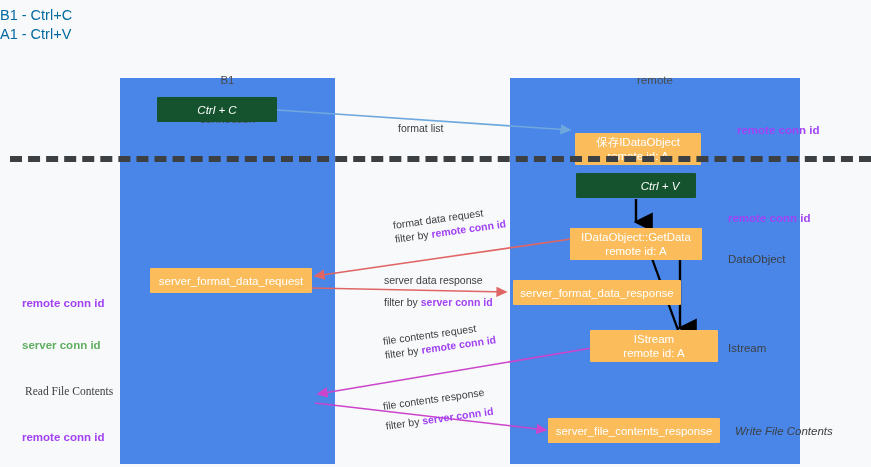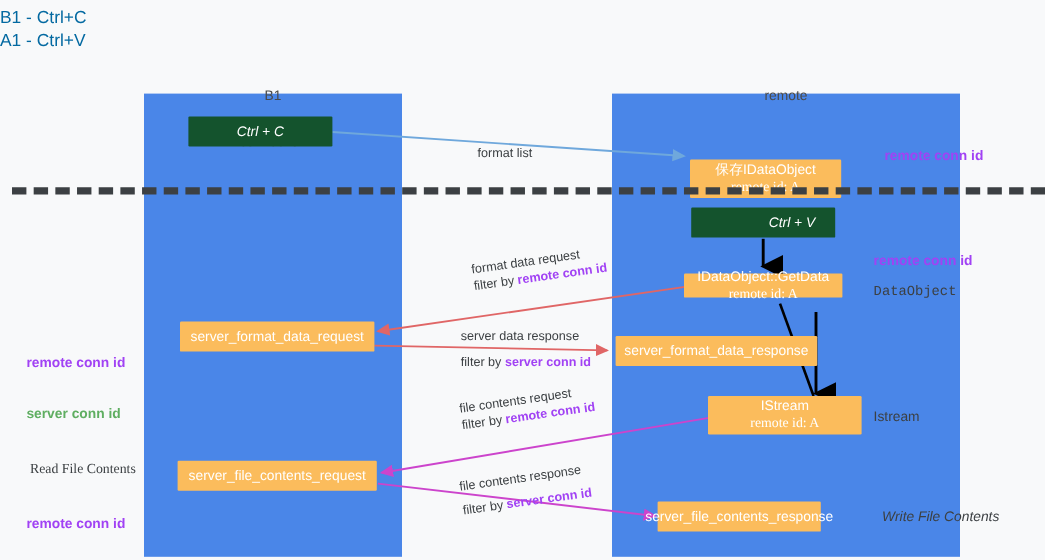--- a/index.html
+++ b/index.html
@@ -70,21 +70,21 @@
     text-align: center;
     color: #ffffff;
     font-size: 11.5px;
     line-height: 14px;
     border-radius: 1px;
   }
   .node.green { background: #14532d; font-style: italic; }
   .node.orange { background: #fbb košice; }
   .node.orange { background: #fbbc5c; }
 
-  .node .l2 { font-size: 11.5px; font-family: Liberation Serif, serif; }
+  .node .l2 { font-size: 11.5px; }
 
   
   .side {
     font-size: 11.5px;
     line-height: 14px;
     white-space: pre;
   }
   .side.plain { color: #3c4043; }
   .purple { color: #a142f4; font-weight: bold; }
   .green-t { color: #5fae61; font-weight: bold; }
@@ -164,43 +164,40 @@
 
   <div class="abs node orange" style="left:575px; top:101px; width:126px; height:32px;margin-top:32px;">
     <span>保存IDataObject</span>
     <span class="l2">remote id: A</span>
   </div>
 
   <div class="abs node green" style="left:576px; top:173px; width:120px; height:25px;padding-left:48px;">
     <span>Ctrl + V</span>
   </div>
 
-  <div class="abs node orange" style="left:570px; top:228px; width:132px; height:20px;">
+  <div class="abs node orange" style="left:570px; top:228px; width:132px; height:32px;">
     <span>IDataObject::GetData</span>
     <span class="l2">remote id: A</span>
   </div>
 
   <div class="abs node orange" style="left:513px; top:280px; width:168px; height:25px;">
     <span>server_format_data_response</span>
   </div>
 
   <div class="abs node orange" style="left:150px; top:268px; width:162px; height:25px;">
     <span>server_format_data_request</span>
   </div>
 
   <div class="abs node orange" style="left:590px; top:330px; width:128px; height:32px;">
     <span>IStream</span>
     <span class="l2">remote id: A</span>
   </div>
 
-  <div class="abs node orange" style="left:148px; top:384px; width:166px; height:25px;">
-    <span>server_file_contents_request</span>
-  </div>
-
-  <div class="abs node orange" style="left:548px; top:418px; width:136px; height:25px;">
+
+  <div class="abs node orange" style="left:548px; top:418px; width:172px; height:25px;">
     <span>server_file_contents_response</span>
   </div>
 
   <div class="abs edge-label" style="left:398px; top:101px;margin-top:20px;">
     <span>format list</span>
   </div>
 
   <div class="abs edge-label" style="left:392px; top:218px; transform: rotate(-8deg);">
     <div>format data request</div>
     <div>
@@ -226,21 +223,21 @@
     <div>file contents response</div>
     <div style="margin-top:6px">
       <span>filter by </span><b class="purple">server conn id</b>
     </div>
   </div>
 
   <div class="abs side purple" style="left:737px; top:123px;">remote conn id</div>
 
   <div class="abs side purple" style="left:728px; top:211px;">remote conn id</div>
 
-  <div class="abs side plain" style="left:728px; top:237px;font-family:Liberation Mono, monospace;">DataObject</div>
+  <div class="abs side plain" style="left:728px; top:252px;">DataObject</div>
 
   <div class="abs side plain" style="left:728px; top:341px;">Istream</div>
 
   <div class="abs side plain" style="left:735px; top:424px;font-style:italic;">Write File Contents</div>
 
   <div class="abs side" style="left:22px; top:268px;">
     <div class="purple">remote conn id</div>
     <div class="green-t">server conn id</div>
   </div>
 

